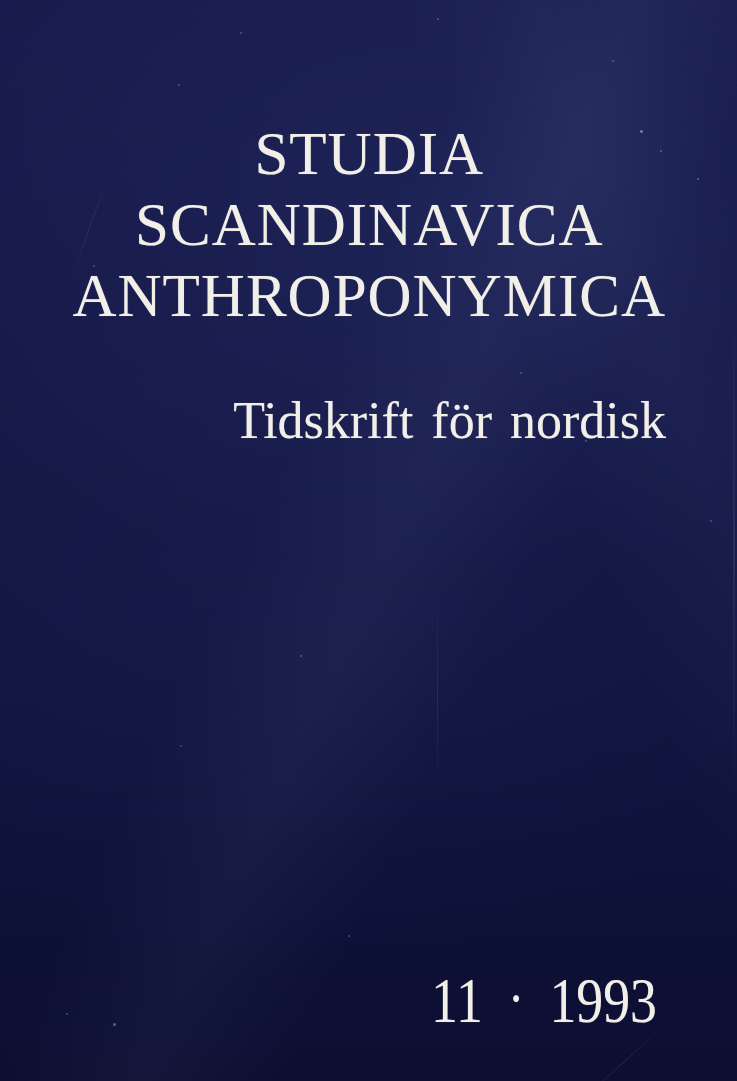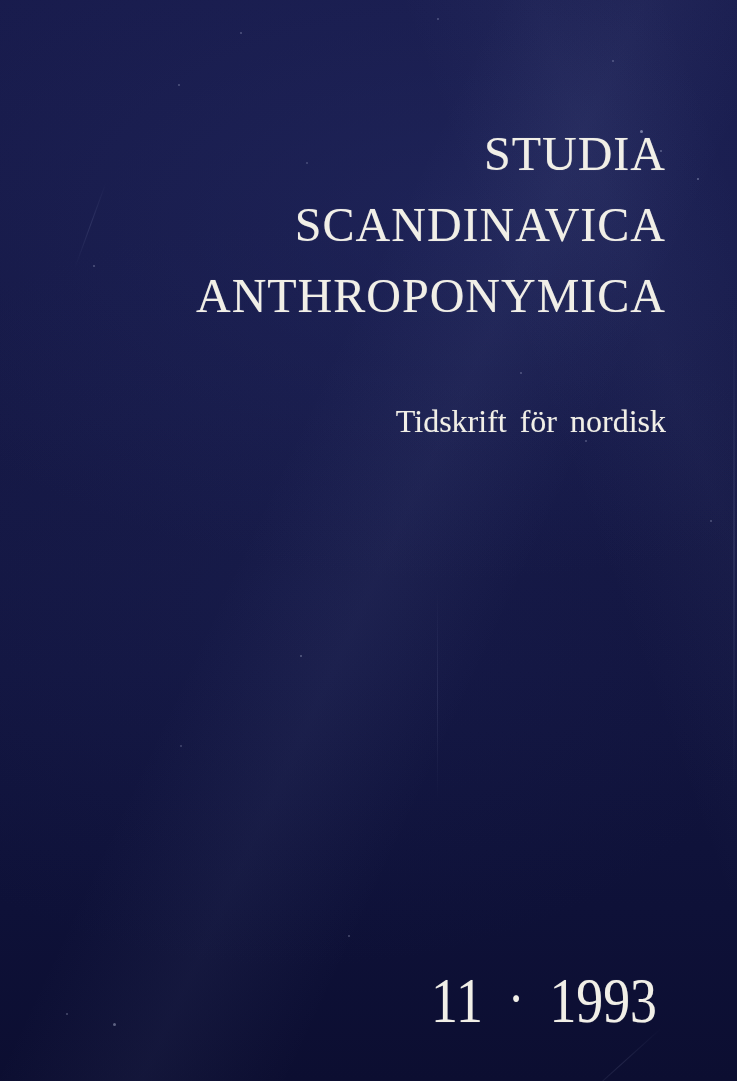--- a/index.html
+++ b/index.html
@@ -24,33 +24,33 @@
     position: absolute; inset: 0;
     background:
       linear-gradient(115deg, rgba(255,255,255,0) 40%, rgba(160,175,225,0.05) 52%, rgba(255,255,255,0) 64%),
       linear-gradient(70deg, rgba(255,255,255,0) 70%, rgba(150,165,215,0.04) 82%, rgba(255,255,255,0) 94%);
     pointer-events: none;
   }
   .title-block {
     position: absolute;
     top: 118px;
     right: 71px;
-    text-align: right;
-    font-size: 48px;
+    text-align: center;
+    font-size: 61px;
     line-height: 71px;
     letter-spacing: 1px;
     white-space: nowrap;
     text-shadow: 0 0 1px rgba(255,255,255,0.35);
   }
   .subtitle-block {
     position: absolute;
     top: 400px;
     right: 71px;
     text-align: right;
-    font-size: 32px;
+    font-size: 52px;
     line-height: 42px;
     word-spacing: 5px;
     white-space: nowrap;
     text-shadow: 0 0 1px rgba(255,255,255,0.3);
   }
   .issue-block {
     position: absolute;
     top: 968px;
     right: 80px;
     font-size: 64px;

